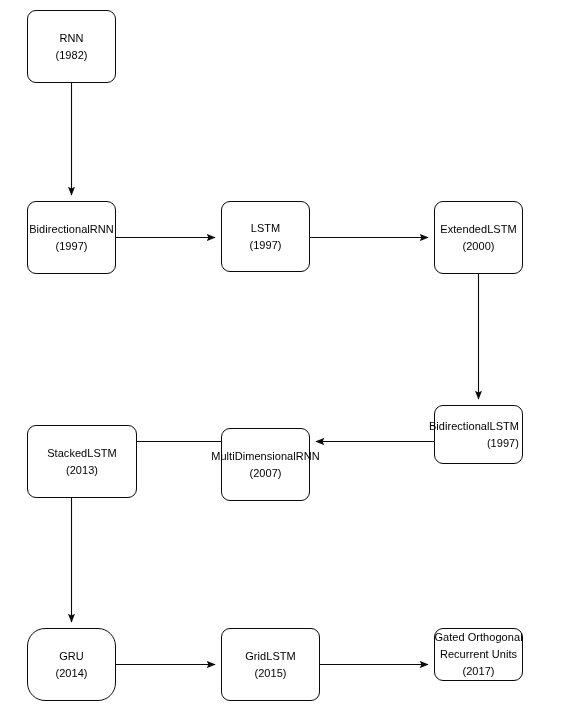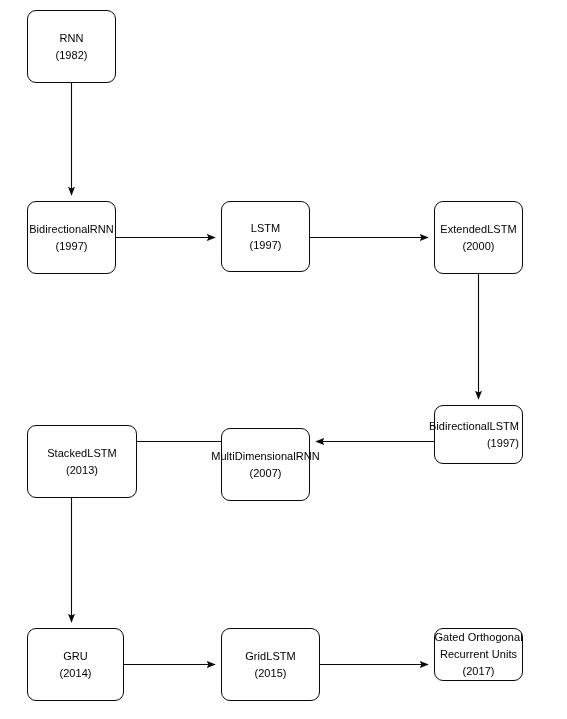--- a/index.html
+++ b/index.html
@@ -96,21 +96,21 @@
         <span class="nyear">(2013)</span>
       </div>
       <div class="node" style="left: 221px; top: 405px; width: 89px; height: 73px; border-color: rgb(10, 10, 10); margin-top: 23px;">
         <span class="nline">MultiDimensionalRNN</span>
         <span class="nyear">(2007)</span>
       </div>
       <div class="node" style="left: 434px; top: 405px; width: 89px; height: 59px; border-color: rgb(10, 10, 10); align-items: flex-end;">
         <span class="nline">BidirectionalLSTM</span>
         <span class="nyear">(1997)</span>
       </div>
-      <div class="node" style="left: 27px; top: 628px; width: 97px; height: 73px; border-color: rgb(10, 10, 10);">
+      <div class="node" style="left: 27px; top: 628px; width: 89px; height: 73px; border-color: rgb(10, 10, 10); border-radius: 18px;">
         <span class="nline">GRU</span>
         <span class="nyear">(2014)</span>
       </div>
       <div class="node" style="left: 221px; top: 628px; width: 99px; height: 73px; border-color: rgb(10, 10, 10);">
         <span class="nline">GridLSTM</span>
         <span class="nyear">(2015)</span>
       </div>
       <div class="node" style="left: 434px; top: 628px; width: 89px; height: 53px; border-color: rgb(10, 10, 10);">
         <span class="nline">Gated Orthogonal</span>
         <span class="nline">Recurrent Units</span>

